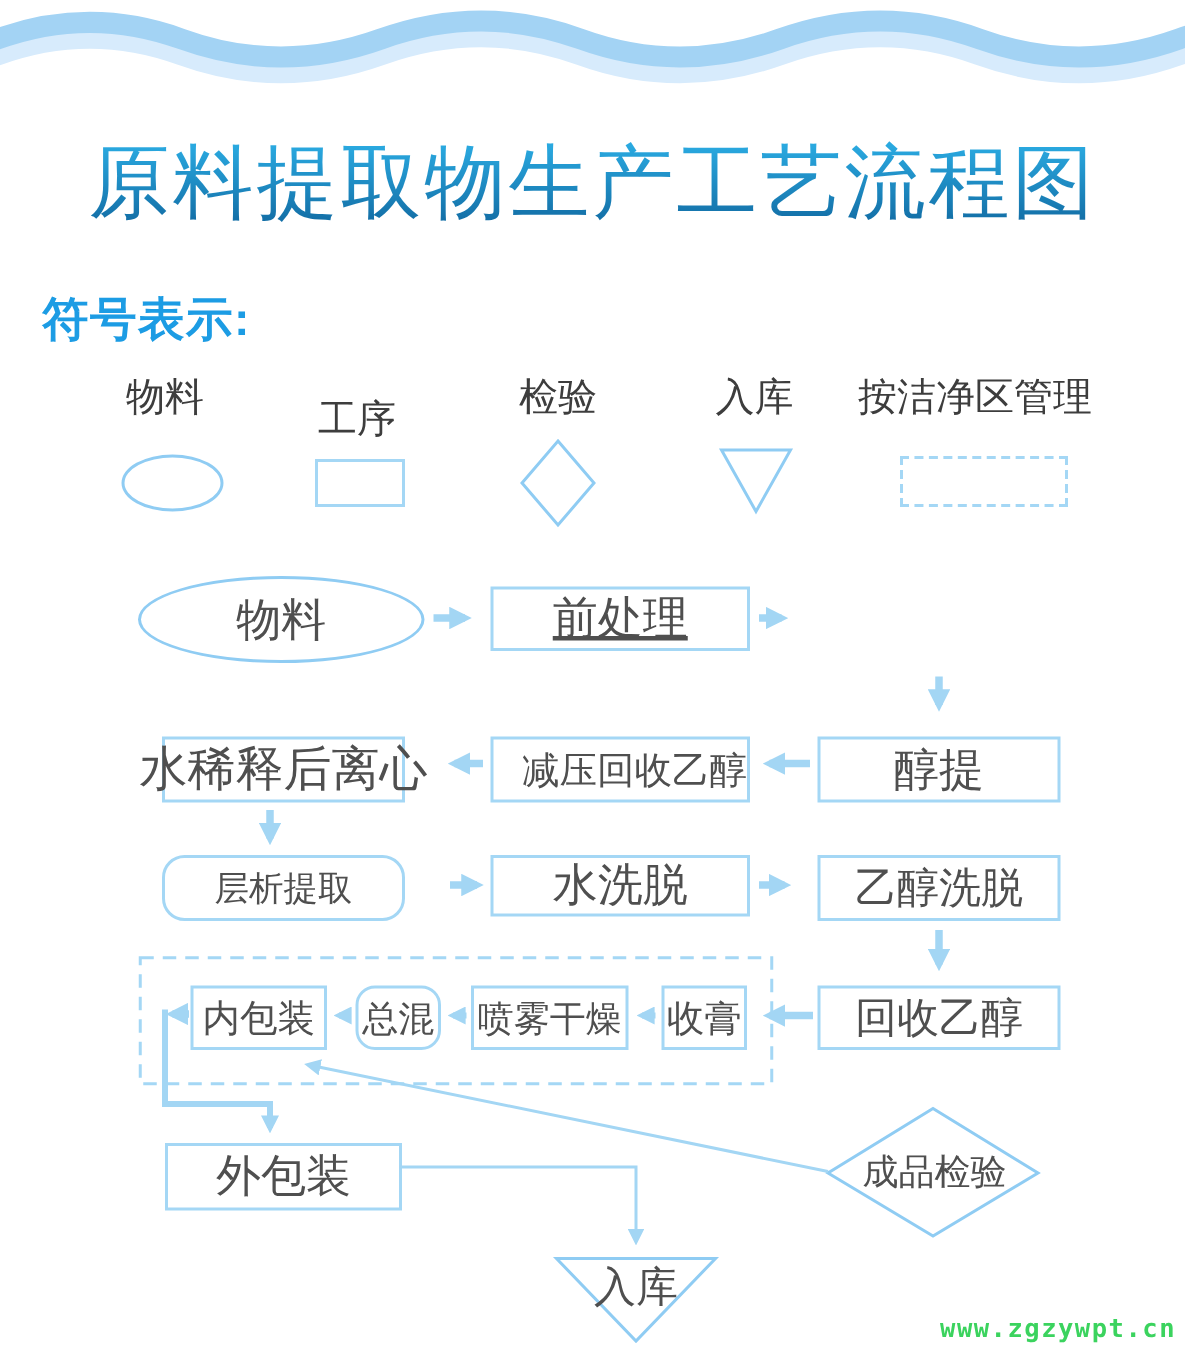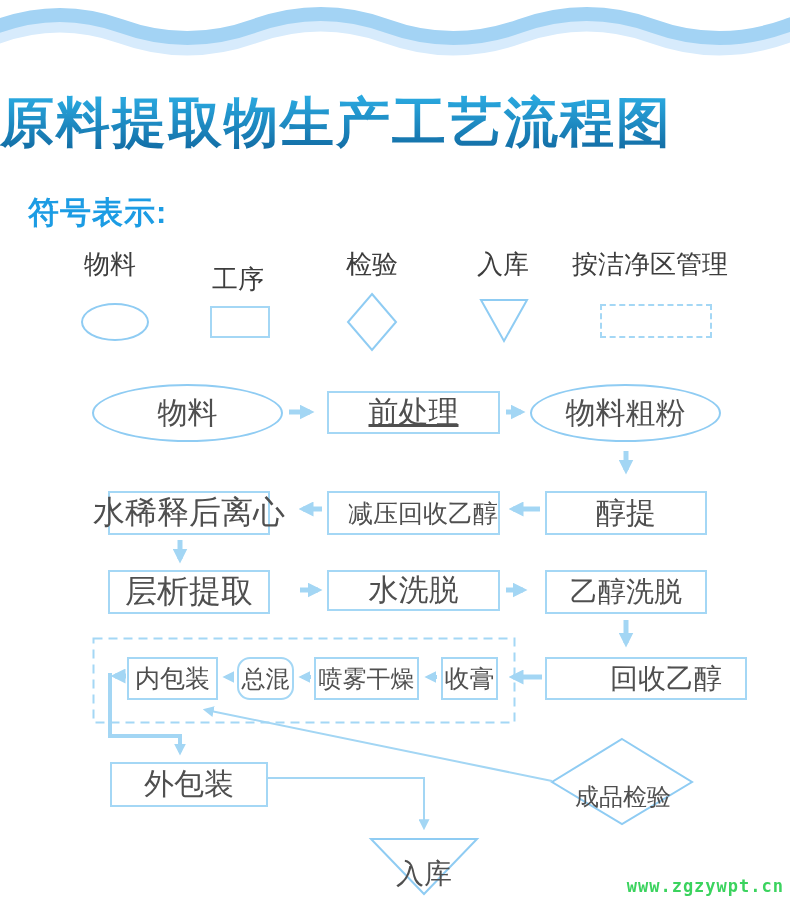--- a/index.html
+++ b/index.html
@@ -15,21 +15,21 @@
     --watermark-green:#3bd35e;
   }
   html,body{margin:0;padding:0;}
   body{font-family:"Liberation Sans","DejaVu Sans",sans-serif;background:#fff;}
   #stage{position:relative;width:790px;height:910px;background:#ffffff;overflow:hidden;}
 
   .wave-wrap{position:absolute;left:0;top:0;width:790px;height:70px;}
 
   .page-title{
     position:absolute;left:0;top:86px;width:790px;height:72px;
-    text-align:left;font-size:54px;font-weight:bold;letter-spacing:2px;
+    text-align:center;font-size:54px;font-weight:normal;letter-spacing:2px;
     color:var(--title-bottom);
     background:linear-gradient(180deg,var(--title-top) 15%,var(--title-bottom) 95%);
     -webkit-background-clip:text;background-clip:text;
     -webkit-text-fill-color:transparent;
     line-height:72px;white-space:nowrap;
   }
   .symbols-label{
     position:absolute;left:28px;top:192px;
     font-size:31px;font-weight:bold;color:var(--accent-blue);letter-spacing:1px;
   }
@@ -40,21 +40,21 @@
   .lg-rect{position:absolute;left:210px;top:306px;width:56px;height:28px;
     border:2px solid var(--box-stroke);}
   .lg-svg{position:absolute;}
   .lg-dashed{position:absolute;left:600px;top:304px;width:108px;height:30px;
     border:2px dashed var(--box-stroke);}
 
   .node{position:absolute;display:flex;align-items:center;justify-content:center;
     color:var(--text-dark);white-space:nowrap;z-index:1;}
   .node.rect{background:#fff;border:2px solid var(--box-stroke);}
   .node.ellipse{background:#fff;border:2.5px solid var(--shape-stroke);border-radius:50%;}
-  .node.bare{background:transparent;z-index:3;margin-top:16px;}
+  .node.bare{background:transparent;z-index:3;}
 
   .connectors{position:absolute;left:0;top:0;width:790px;height:910px;z-index:2;pointer-events:none;}
 
   .watermark{position:absolute;right:6px;top:876px;
     font-family:"DejaVu Sans Mono","Liberation Mono",monospace;
     font-size:17px;font-weight:bold;color:var(--watermark-green);letter-spacing:1px;}
 </style>
 </head>
 <body>
 
@@ -86,45 +86,42 @@
     <polygon points="3,2 49,2 26,43" fill="none" style="stroke:var(--shape-stroke)" stroke-width="2"></polygon>
   </svg>
   <div class="lg-dashed"></div>
 
   <div class="node ellipse" style="left:92px;top:384px;width:187px;height:54px;font-size:30px;">
       <span>物料</span>
     </div>
   <div class="node rect" style="left:327px;top:391px;width:169px;height:39px;font-size:30px;text-decoration:underline;">
       <span>前处理</span>
     </div>
-  <div class="node ellipse" style="left:530px;top:384px;width:187px;height:54px;font-size:30px;">
-      <span>物料粗粉</span>
-    </div>
 
   <div class="node rect" style="left:545px;top:491px;width:158px;height:40px;font-size:30px;">
       <span>醇提</span>
     </div>
   <div class="node rect" style="left:327px;top:491px;width:169px;height:40px;font-size:25px;justify-content:flex-end;">
       <span>减压回收乙醇</span>
     </div>
   <div class="node rect" style="left:108px;top:491px;width:158px;height:40px;font-size:32px;">
       <span>水稀释后离心</span>
     </div>
 
-  <div class="node rect" style="left:108px;top:570px;width:158px;height:40px;font-size:32px;">
+  <div class="node rect" style="left:108px;top:570px;width:158px;height:40px;font-size:23px;border-radius:15px;">
       <span>层析提取</span>
     </div>
   <div class="node rect" style="left:327px;top:570px;width:169px;height:37px;font-size:30px;">
       <span>水洗脱</span>
     </div>
   <div class="node rect" style="left:545px;top:570px;width:158px;height:40px;font-size:28px;">
       <span>乙醇洗脱</span>
     </div>
 
-  <div class="node rect" style="left:545px;top:657px;width:158px;height:39px;font-size:28px;padding-left:40px;">
+  <div class="node rect" style="left:545px;top:657px;width:158px;height:39px;font-size:28px;">
       <span>回收乙醇</span>
     </div>
   <div class="node rect" style="left:441px;top:657px;width:53px;height:39px;font-size:25px;">
       <span>收膏</span>
     </div>
   <div class="node rect" style="left:314px;top:657px;width:101px;height:39px;font-size:24px;">
       <span>喷雾干燥</span>
     </div>
   <div class="node rect" style="left:237px;top:657px;width:53px;height:39px;font-size:24px;border-radius:13px;">
       <span>总混</span>

